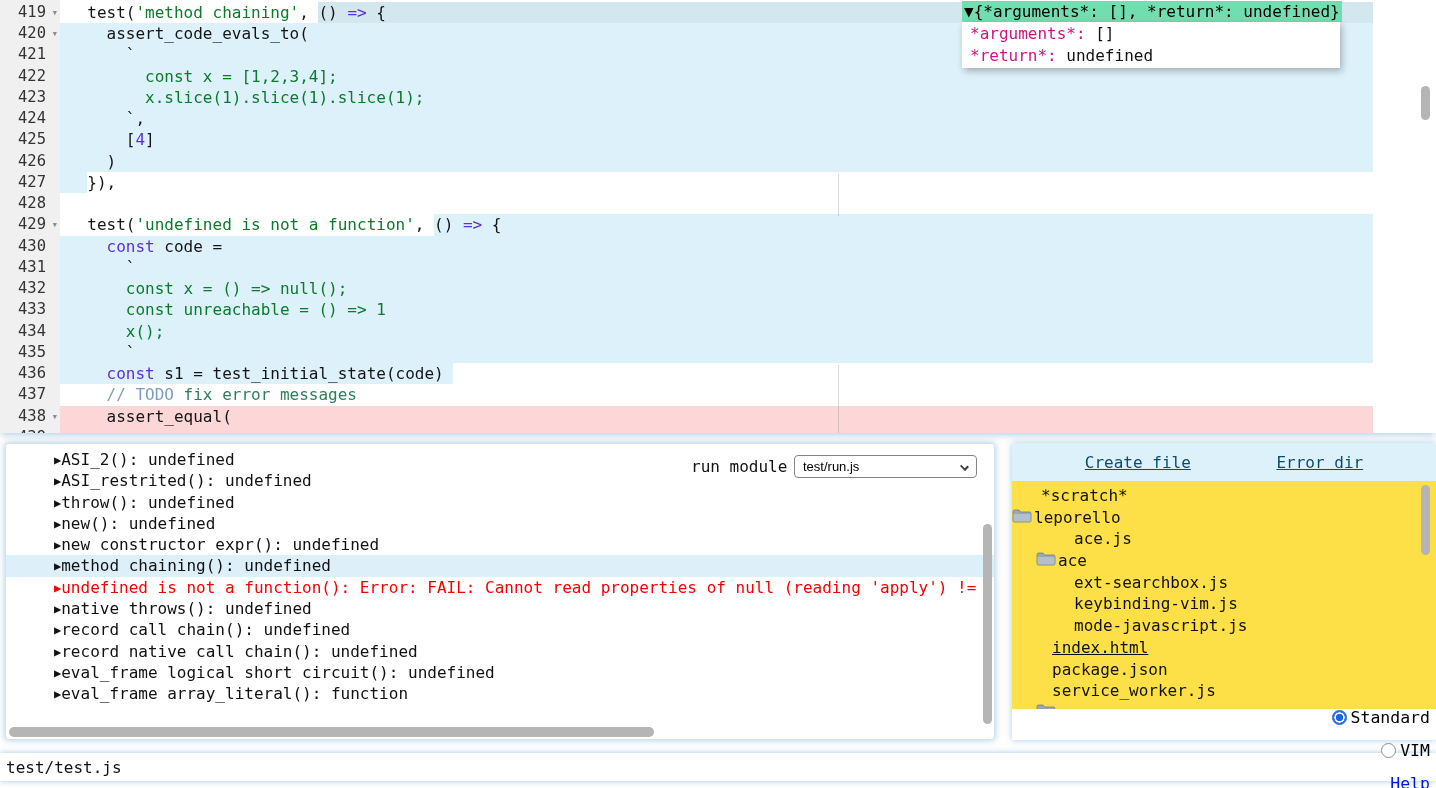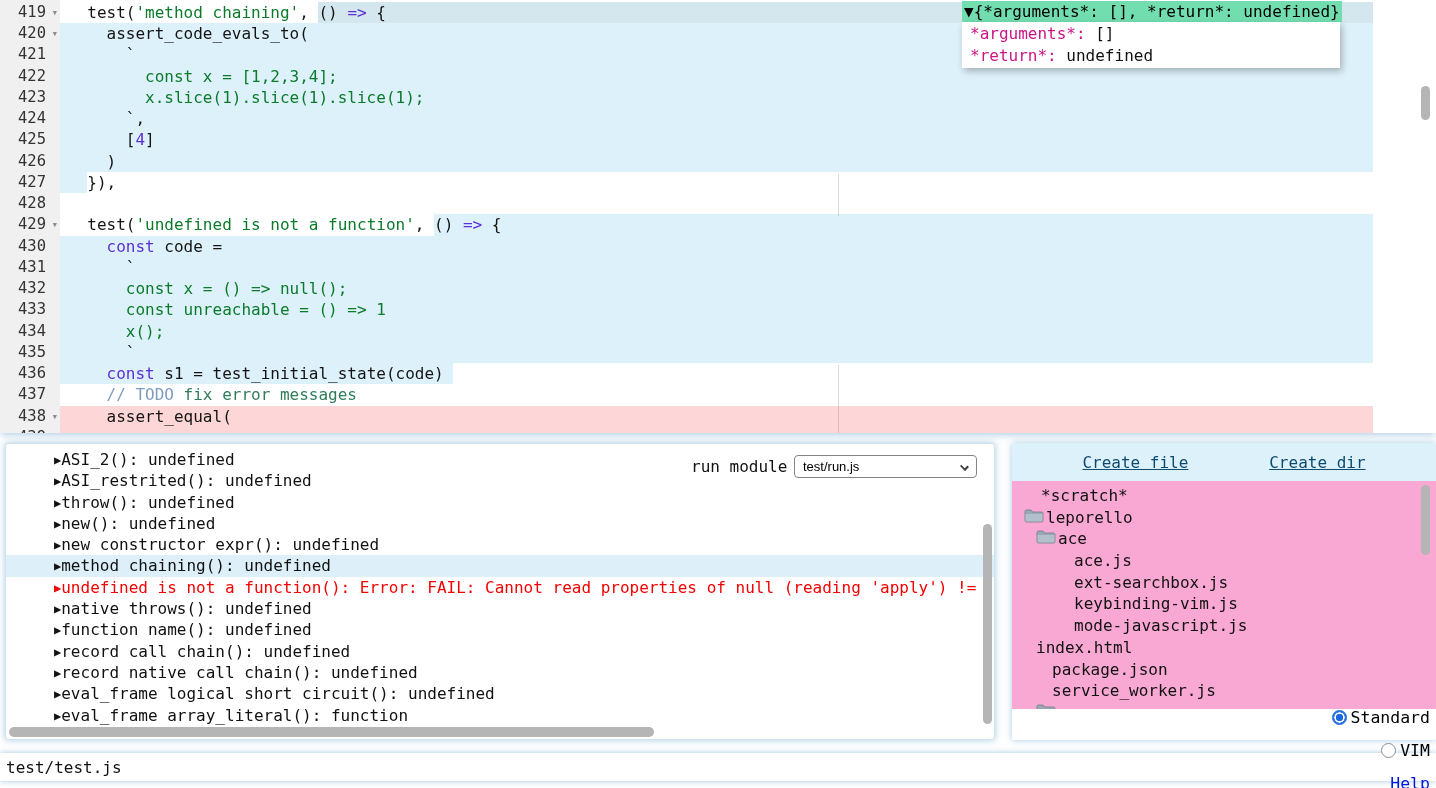--- a/index.html
+++ b/index.html
@@ -58,21 +58,21 @@
     line-height:21px; padding-left:8px; }
   #run-module-chevron { position:absolute; right:8px; top:7px; width:7px; height:7px;
     border-right:2px solid #3c3c3c; border-bottom:2px solid #3c3c3c; transform:rotate(45deg) scale(1,.8); }
 
   
   #tree-panel { position:absolute; left:1012px; top:443px; width:424px; height:297px;
     box-shadow:0 0 7px rgba(125,175,210,.65); border-radius:2px; overflow:hidden; background:#fff; }
   #tree-header { height:38px; background:#ddf1fb; display:flex; align-items:center;
     justify-content:space-around; padding:0 30px; }
   .tree-link { font-size:16px; text-decoration:underline; color:#0c4a6e; cursor:pointer; }
-  #tree-body { position:relative; height:228px; background:#f9a8d4; padding-top:4px; overflow:hidden; }
+  #tree-body { position:relative; height:228px; background:#fde047; padding-top:4px; overflow:hidden; }
   .tree-row { height:21.7px; line-height:21.7px; font-size:16px; color:#111; white-space:pre; display:flex; align-items:center; }
   .folder-icon { display:inline-block; width:20px; height:15px; margin-right:2px; flex:0 0 auto; }
 
   
   #status-bar { position:absolute; left:0; top:753px; width:1436px; height:28px; background:#fff;
     box-shadow:0 0 6px rgba(125,175,210,.7); display:flex; align-items:center; }
   #status-path { font-size:16px; color:#111; padding-left:6px; flex:1 1 auto; }
   #status-right { display:flex; align-items:flex-end; gap:14px; padding-right:6px; font-size:16.5px;flex-direction:column; }
   .radio-wrap { display:flex; align-items:center; gap:4px; }
   .radio { width:15px; height:15px; border-radius:50%; display:inline-block; }
@@ -256,56 +256,55 @@
 <div id="results-panel">
   <div id="results-list">
       <div class="res-row"><span class="res-tri">▶</span><span>ASI_2(): undefined</span></div>
       <div class="res-row"><span class="res-tri">▶</span><span>ASI_restrited(): undefined</span></div>
       <div class="res-row"><span class="res-tri">▶</span><span>throw(): undefined</span></div>
       <div class="res-row"><span class="res-tri">▶</span><span>new(): undefined</span></div>
       <div class="res-row"><span class="res-tri">▶</span><span>new constructor expr(): undefined</span></div>
       <div class="res-row selected"><span class="res-tri">▶</span><span>method chaining(): undefined</span></div>
       <div class="res-row error"><span class="res-tri">▶</span><span>undefined is not a function(): Error: FAIL: Cannot read properties of null (reading 'apply') !=</span></div>
       <div class="res-row"><span class="res-tri">▶</span><span>native throws(): undefined</span></div>
-      <div class="res-row"><span class="res-tri">▶</span><span>function name(): undefined</span></div>
       <div class="res-row"><span class="res-tri">▶</span><span>record call chain(): undefined</span></div>
       <div class="res-row"><span class="res-tri">▶</span><span>record native call chain(): undefined</span></div>
       <div class="res-row"><span class="res-tri">▶</span><span>eval_frame logical short circuit(): undefined</span></div>
       <div class="res-row"><span class="res-tri">▶</span><span>eval_frame array_literal(): function</span></div>
     </div>
   <span id="run-module-label">run module</span>
   <div id="run-module-select">
     <span>test/run.js</span>
     <span id="run-module-chevron"></span>
   </div>
   <div class="sb-thumb" style="left:3px; top:283px; width:645px; height:10px;"></div>
   <div class="sb-thumb" style="left:977px; top:80px; width:9px; height:200px;"></div>
 </div>
 
 <div id="tree-panel">
   <div id="tree-header">
     <span class="tree-link">Create file</span>
-    <span class="tree-link">Create dir</span>
+    <span class="tree-link">Error dir</span>
   </div>
   <div id="tree-body">
     <div id="tree-rows">
         <div class="tree-row" style="padding-left: 29px;"><span>*scratch*</span></div>
-        <div class="tree-row" style="padding-left: 12px;"><span><svg class="folder-icon" viewBox="0 0 20 15" xmlns="http://www.w3.org/2000/svg">
+        <div class="tree-row" style="padding-left: 0;"><span><svg class="folder-icon" viewBox="0 0 20 15" xmlns="http://www.w3.org/2000/svg">
               <path d="M1 3.5 Q1 2 2.5 2 L7 2 L8.5 4 L17.5 4 Q19 4 19 5.5 L19 12.5 Q19 14 17.5 14 L2.5 14 Q1 14 1 12.5 Z" fill="#9aa7b5" stroke="#6f7c8a" stroke-width="0.8"></path>
               <path d="M1.5 6 L18.5 6 L18.5 12.5 Q18.5 13.5 17.5 13.5 L2.5 13.5 Q1.5 13.5 1.5 12.5 Z" fill="#b3bfca"></path>
             </svg></span><span>leporello</span></div>
+        <div class="tree-row" style="padding-left: 62px;"><span>ace.js</span></div>
         <div class="tree-row" style="padding-left: 24px;"><span><svg class="folder-icon" viewBox="0 0 20 15" xmlns="http://www.w3.org/2000/svg">
               <path d="M1 3.5 Q1 2 2.5 2 L7 2 L8.5 4 L17.5 4 Q19 4 19 5.5 L19 12.5 Q19 14 17.5 14 L2.5 14 Q1 14 1 12.5 Z" fill="#9aa7b5" stroke="#6f7c8a" stroke-width="0.8"></path>
               <path d="M1.5 6 L18.5 6 L18.5 12.5 Q18.5 13.5 17.5 13.5 L2.5 13.5 Q1.5 13.5 1.5 12.5 Z" fill="#b3bfca"></path>
             </svg></span><span>ace</span></div>
-        <div class="tree-row" style="padding-left: 62px;"><span>ace.js</span></div>
         <div class="tree-row" style="padding-left: 62px;"><span>ext-searchbox.js</span></div>
         <div class="tree-row" style="padding-left: 62px;"><span>keybinding-vim.js</span></div>
         <div class="tree-row" style="padding-left: 62px;"><span>mode-javascript.js</span></div>
-        <div class="tree-row" style="padding-left: 24px;"><span>index.html</span></div>
+        <div class="tree-row" style="padding-left: 40px; text-decoration: underline;"><span>index.html</span></div>
         <div class="tree-row" style="padding-left: 40px;"><span>package.json</span></div>
         <div class="tree-row" style="padding-left: 40px;"><span>service_worker.js</span></div>
         <div class="tree-row" style="padding-left: 24px;"><span><svg class="folder-icon" viewBox="0 0 20 15" xmlns="http://www.w3.org/2000/svg">
               <path d="M1 3.5 Q1 2 2.5 2 L7 2 L8.5 4 L17.5 4 Q19 4 19 5.5 L19 12.5 Q19 14 17.5 14 L2.5 14 Q1 14 1 12.5 Z" fill="#9aa7b5" stroke="#6f7c8a" stroke-width="0.8"></path>
               <path d="M1.5 6 L18.5 6 L18.5 12.5 Q18.5 13.5 17.5 13.5 L2.5 13.5 Q1.5 13.5 1.5 12.5 Z" fill="#b3bfca"></path>
             </svg></span><span>src</span></div>
         <div class="tree-row" style="padding-left: 62px;"><span>ast_utils.js</span></div>
       </div>
     <div class="sb-thumb" style="left:409px; top:4px; width:9px; height:70px;"></div>
   </div>

